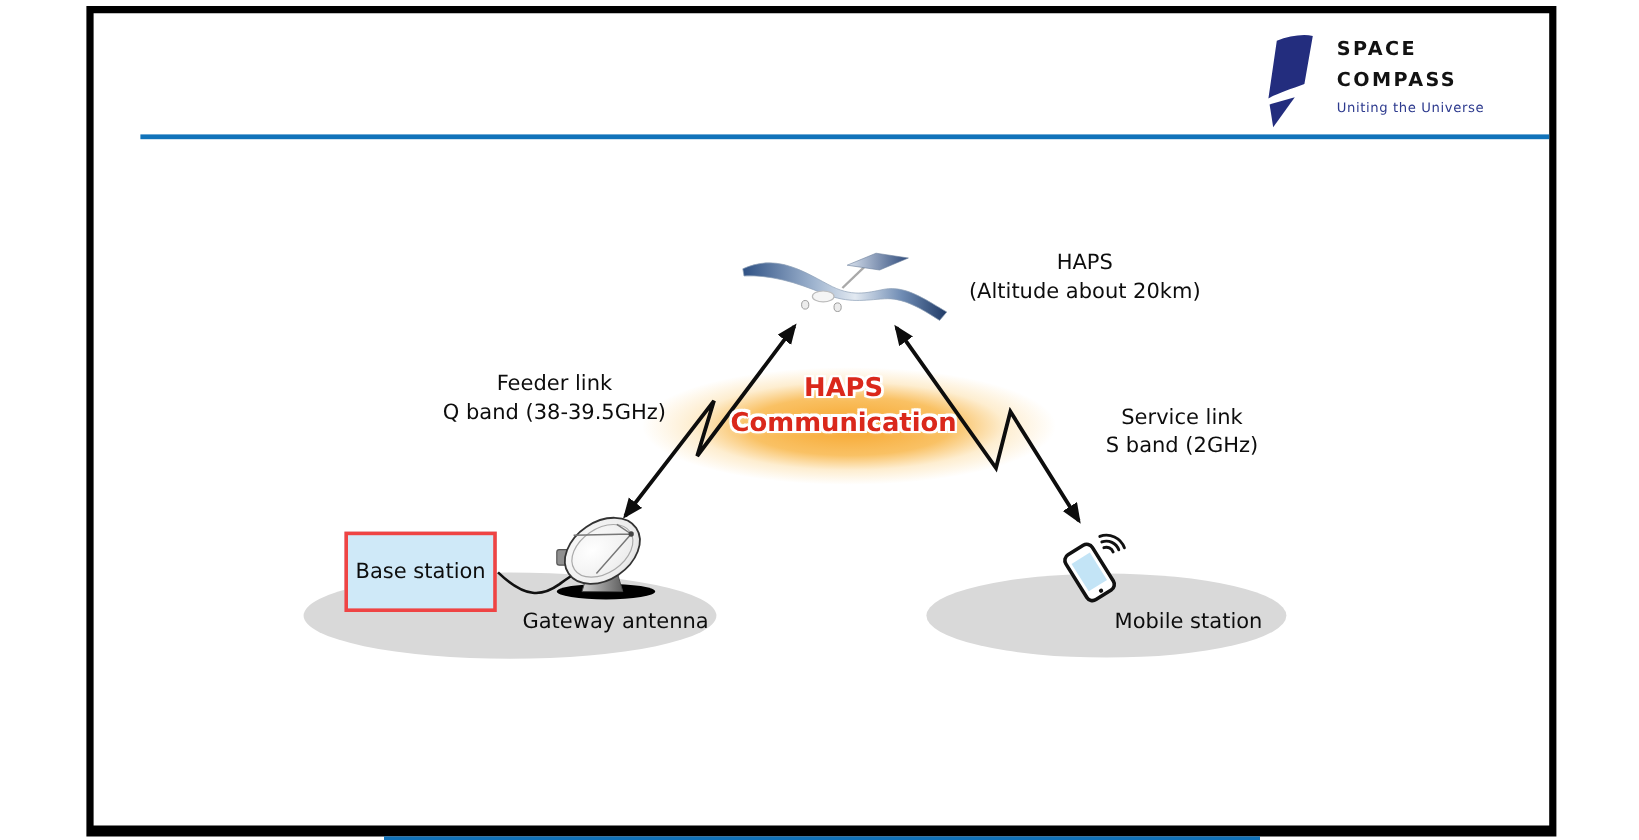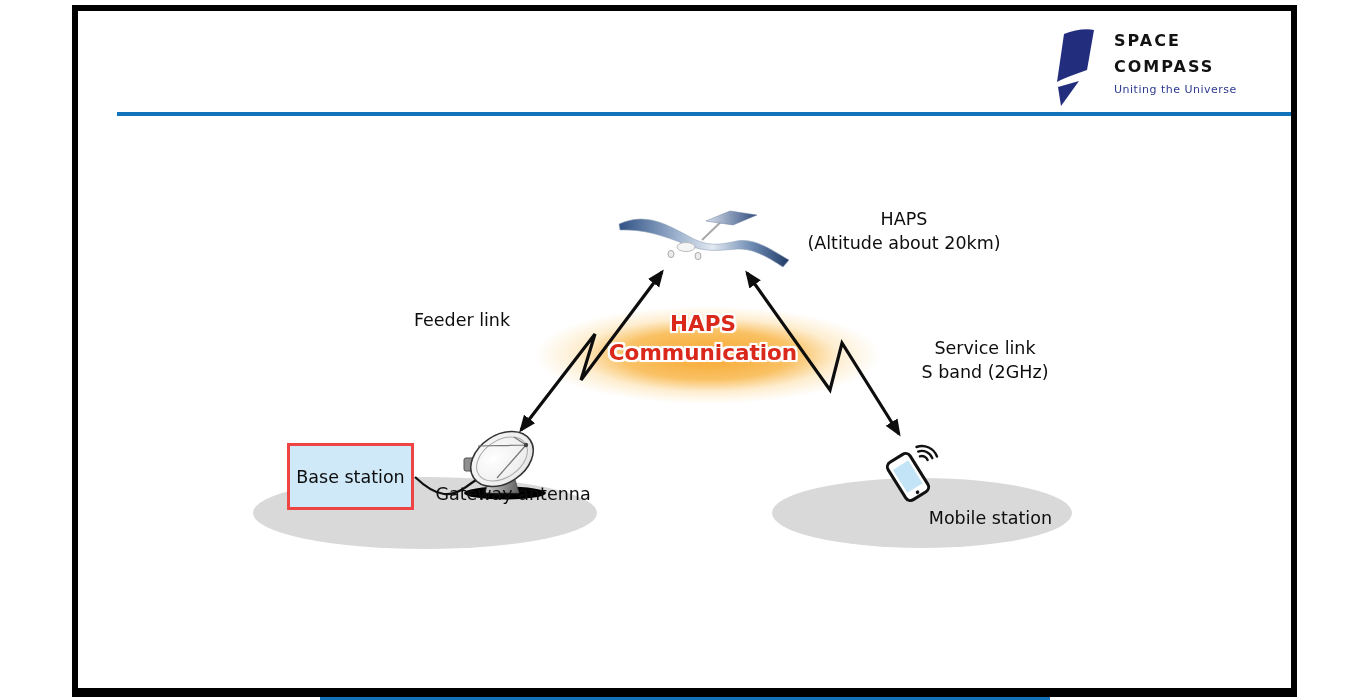--- a/index.html
+++ b/index.html
@@ -142,31 +142,32 @@
     <div>(Altitude about 20km)</div>
   </div>
 
   <div class="platform-lbl">
     <div>HAPS</div>
     <div>Communication</div>
   </div>
 
   <div class="lbl txt" style="left:357px;top:308px;width:210px;">
     <div>Feeder link</div>
+    <div>Q band (38-39.5GHz)</div>
   </div>
 
   <div class="lbl txt" style="left:900px;top:308px;width:170px;margin-top:28px;">
     <div>Service link</div>
     <div>S band (2GHz)</div>
   </div>
 
   <div class="base-box txt">
     <span>Base station</span>
   </div>
 
-  <div class="lbl txt" style="left:423px;top:482px;width:180px;">
+  <div class="lbl txt" style="left:423px;top:506px;width:180px;">
     <div>Gateway antenna</div>
   </div>
 
   <div class="lbl txt" style="left:862px;top:506px;width:190px;text-align:right;">
     <div>Mobile station</div>
   </div>
 </div>
 
 </body></html>

